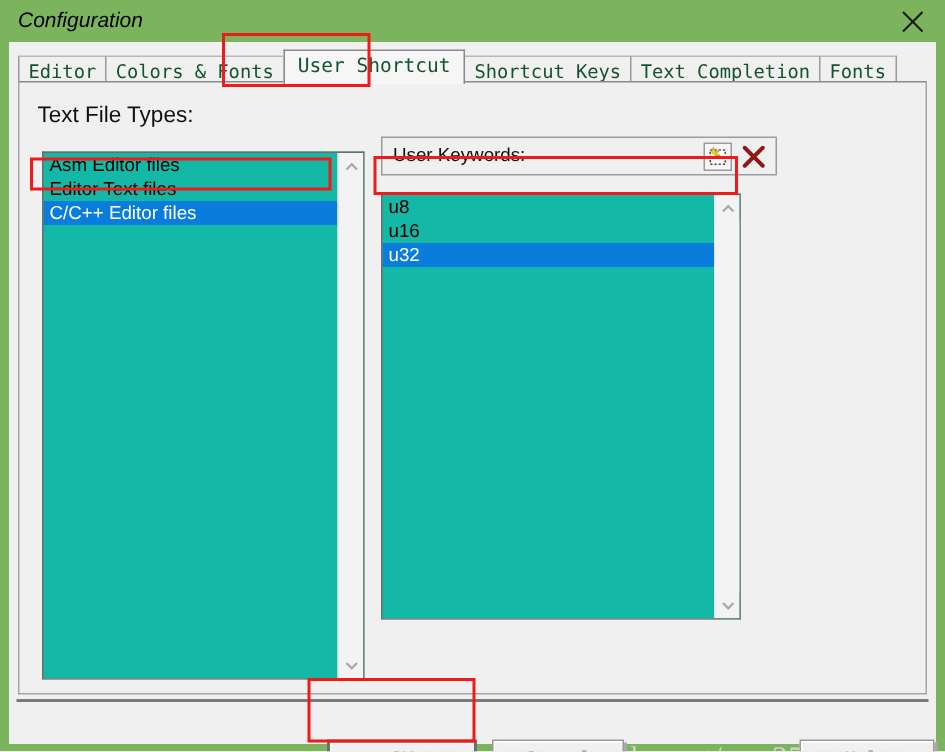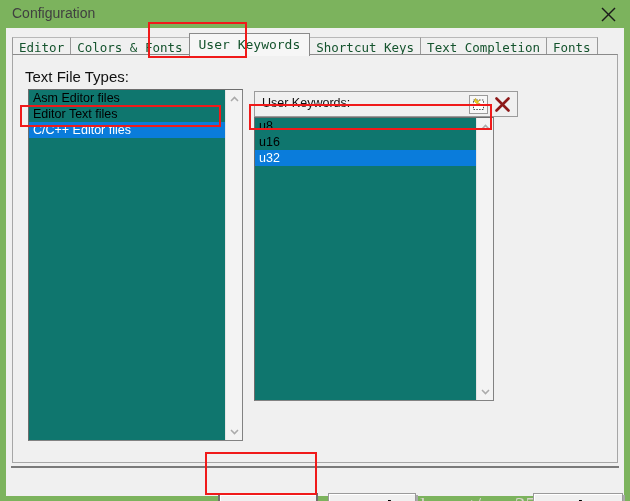--- a/index.html
+++ b/index.html
@@ -32,23 +32,24 @@
     left: 0; top: 0;
     width: 630px;
     height: 28px;
     background: #7cb35d;
   }
   #title-text {
     position: absolute;
     left: 12px;
     top: 5px;
     font-size: 14px;
-    color: #404040;
+    color: #000000;
     font-family: "Liberation Sans", sans-serif;
     white-space: nowrap;
+    font-style: italic;
   }
   #close-button {
     position: absolute;
     right: 8px;
     top: 3px;
     width: 28px;
     height: 22px;
     cursor: pointer;
   }
   #close-button svg { display: block; margin: 4px auto; }
@@ -160,26 +161,27 @@
   }
   #delete-keyword-button {
     right: 5px;
     background: transparent;
     border: none;
   }
 
   
   .listbox {
     position: absolute;
-    background: #0f766e;
+    background: #14b8a6;
     border: 1px solid #828282;
     border-top-color: #6d6d6d;
     border-left-color: #6d6d6d;
     box-sizing: border-box;
     overflow: hidden;
+    margin-top: 12px;
   }
   #left-listbox  { left: 22px;  top: 61px; width: 215px; height: 352px; }
   #right-listbox { left: 248px; top: 89px; width: 240px; height: 284px; }
 
   .list-inner {
     position: absolute;
     left: 0; top: 0; right: 17px; bottom: 0;
     overflow: hidden;
   }
   .list-item {
@@ -307,21 +309,21 @@
   <div id="client">
 
     <div id="tabstrip">
       <div class="tab">
         <span>Editor</span>
       </div>
       <div class="tab">
         <span>Colors &amp; Fonts</span>
       </div>
       <div class="tab active">
-        <span>User Keywords</span>
+        <span>User Shortcut</span>
       </div>
       <div class="tab">
         <span>Shortcut Keys</span>
       </div>
       <div class="tab">
         <span>Text Completion</span>
       </div>
       <div class="tab">
         <span>Fonts</span>
       </div>

